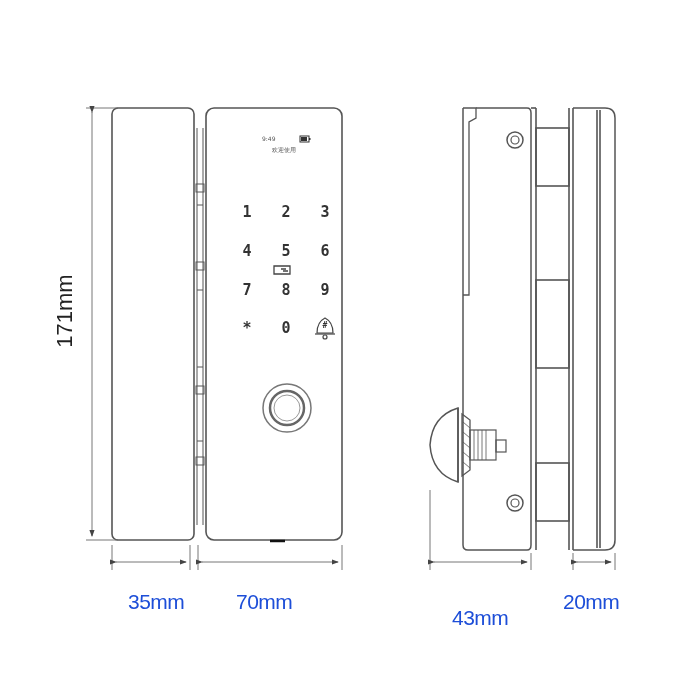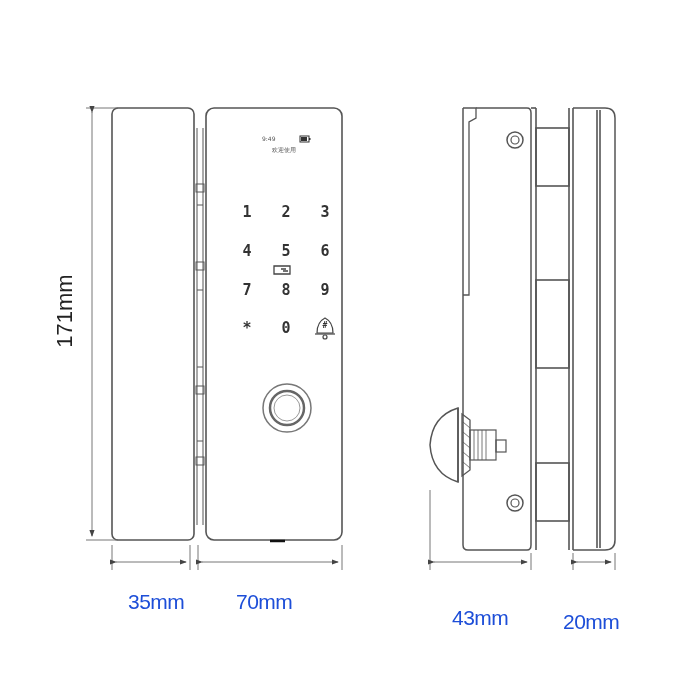--- a/index.html
+++ b/index.html
@@ -134,14 +134,14 @@
 <div class="key" style="left:276px;top:281px;">8</div>
 <div class="key" style="left:315px;top:281px;">9</div>
 <div class="key" style="left:237px;top:319px;">*</div>
 <div class="key" style="left:276px;top:319px;">0</div>
 <div class="key" style="left:315px;top:321px;font-size:8px;">#</div>
 
 <div class="vlabel" style="left:28px;top:298px;">171mm</div>
 <div class="label" style="left:128px;top:590px;">35mm</div>
 <div class="label" style="left:236px;top:590px;">70mm</div>
 <div class="label" style="left:452px;top:590px;margin-top:16px;">43mm</div>
-<div class="label" style="left:563px;top:590px;margin-top:20px;">20mm</div>
+<div class="label" style="left:563px;top:590px;">20mm</div>
 </div>
 
 </body></html>

